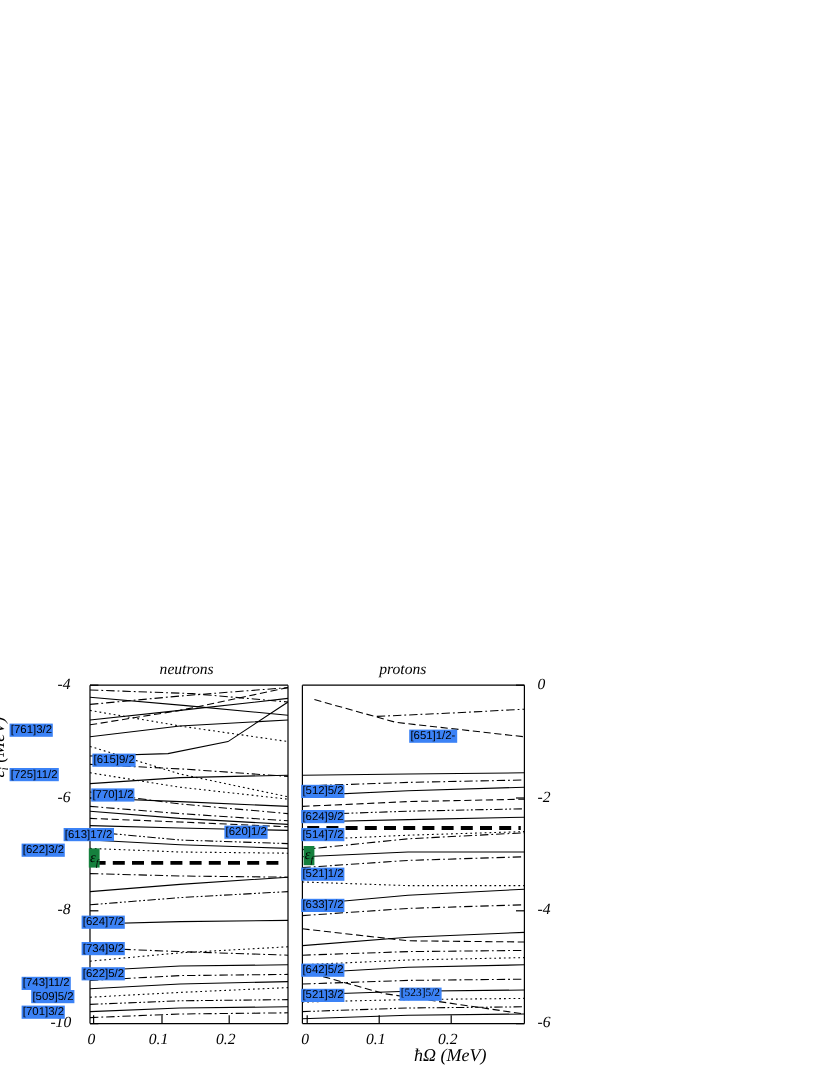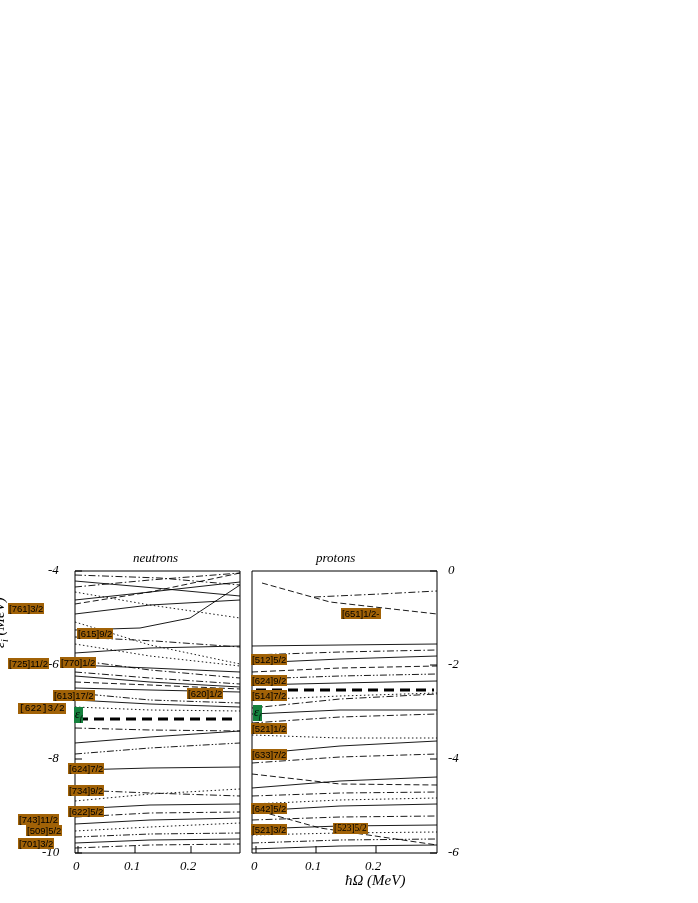--- a/index.html
+++ b/index.html
@@ -55,21 +55,21 @@
     font-style: italic;
     font-size: 13px;
     white-space: nowrap;
   }
 
   .orbital-label {
     position: absolute;
     font-size: 9.5px;
     font-family: "Liberation Sans", sans-serif;
     white-space: nowrap;
-    background: #a16207;
+    background: #3b82f6;
     padding: 0px 1px;
     line-height: 11px;
     border: 0;
   }
   .fermi-label {
     position: absolute;
     font-size: 12px;
     font-style: italic;
     font-family: "Liberation Serif", serif;
     background: #15803d;
@@ -224,24 +224,24 @@
   <div class="tick-label" style="left:73px;  top:858px;">0</div>
   <div class="tick-label" style="left:124px; top:858px;">0.1</div>
   <div class="tick-label" style="left:180px; top:858px;">0.2</div>
 
   <div class="tick-label" style="left:251px; top:858px;">0</div>
   <div class="tick-label" style="left:305px; top:858px;">0.1</div>
   <div class="tick-label" style="left:365px; top:858px;">0.2</div>
 
   <div class="orbital-label" style="left:8px;  top:603px;">[761]3/2</div>
   <div class="orbital-label" style="left:77px; top:628px;">[615]9/2</div>
-  <div class="orbital-label" style="left:60px; top:657px;">[770]1/2</div>
-  <div class="orbital-label" style="left:8px;  top:658px;">[725]11/2</div>
+  <div class="orbital-label" style="left:76px; top:657px;">[770]1/2</div>
+  <div class="orbital-label" style="left:8px;  top:640px;">[725]11/2</div>
   <div class="orbital-label" style="left:12px; top:690px;margin-left:41px;">[613]17/2</div>
-  <div class="orbital-label" style="left:18px; top:703px;font-family:Liberation Mono, monospace;">[622]3/2</div>
+  <div class="orbital-label" style="left:18px; top:703px;">[622]3/2</div>
   <div class="orbital-label" style="left:187px;top:688px;">[620]1/2</div>
   <div class="orbital-label" style="left:68px; top:763px;">[624]7/2</div>
   <div class="orbital-label" style="left:68px; top:785px;">[734]9/2</div>
   <div class="orbital-label" style="left:68px; top:806px;">[622]5/2</div>
   <div class="orbital-label" style="left:18px; top:814px;">[743]11/2</div>
   <div class="orbital-label" style="left:26px; top:825px;">[509]5/2</div>
   <div class="orbital-label" style="left:18px; top:838px;">[701]3/2</div>
 
   <div class="fermi-label" style="left:74px; top:707px;">
     ε<sub>f</sub>

